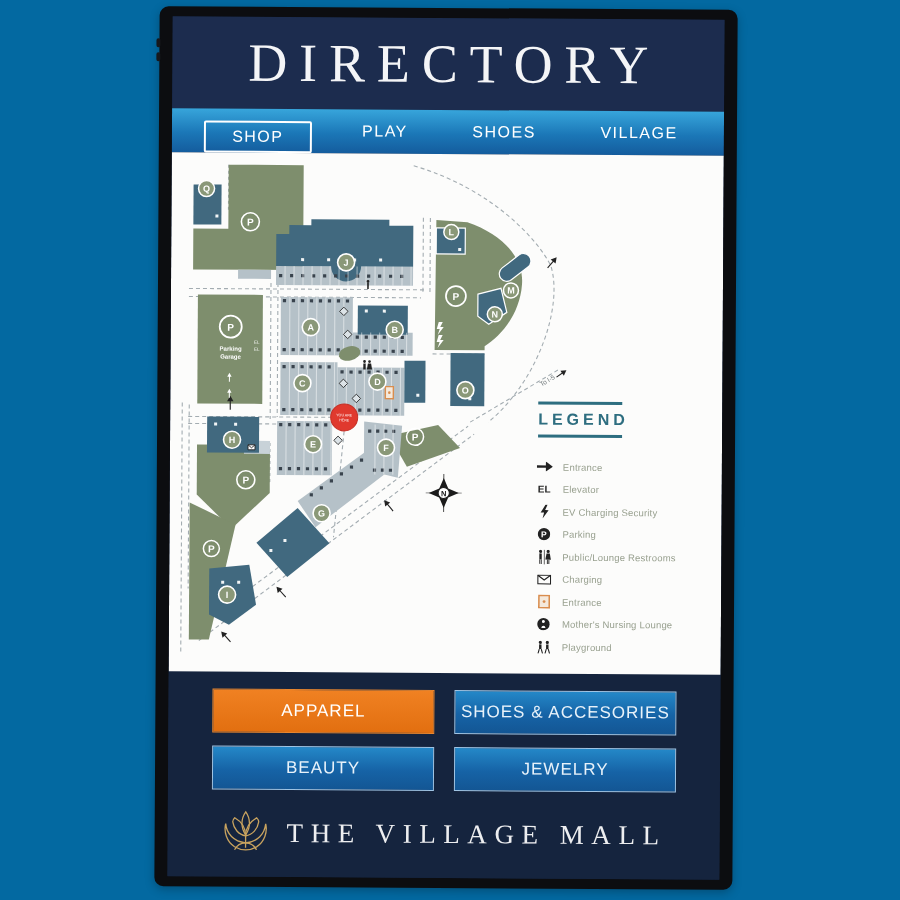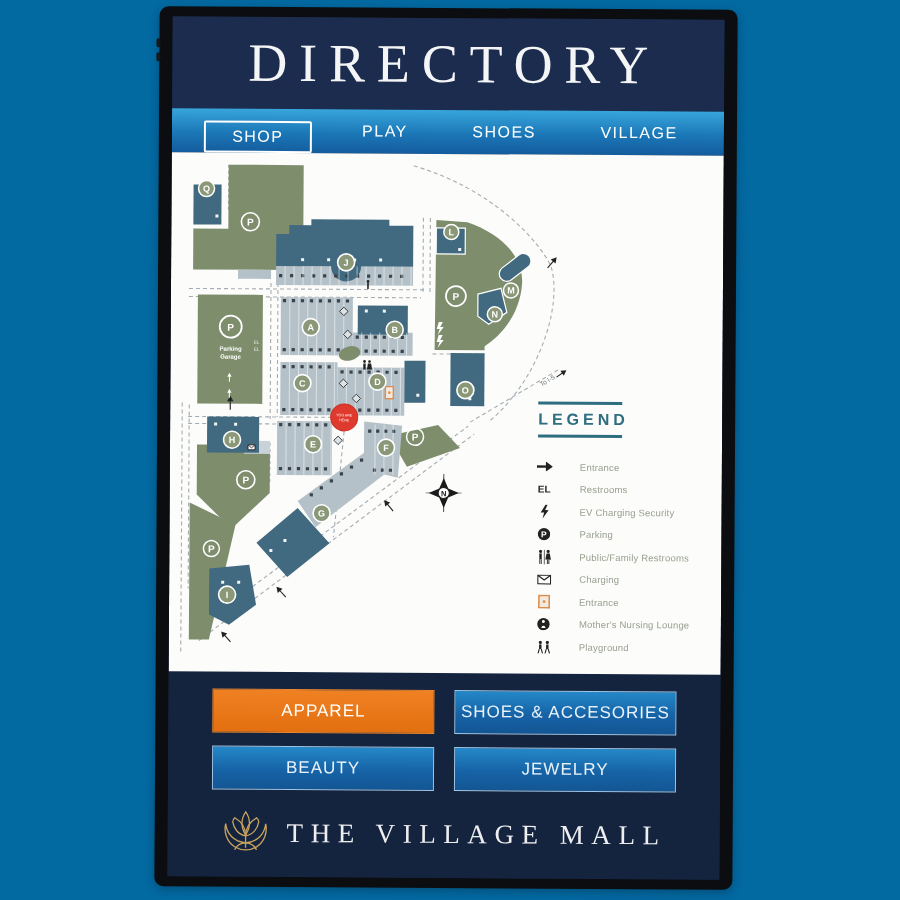--- a/index.html
+++ b/index.html
@@ -22,21 +22,21 @@
   .tab.active{border:2px solid #FFFFFF;border-radius:2px;padding:5px 26px;margin-top:11px;}
   
   .map-wrap{position:relative;flex:0 0 auto;height:519px;background:#FCFCFB;}
   .map-wrap svg{display:block;}
   .legend{position:absolute;left:366px;top:247px;width:178px;}
   .legend .rule{width:84px;height:3px;background:#2E6E80;margin-left:2px;}
   .legend .ltitle{color:#2E6E80;font-size:16px;font-weight:bold;letter-spacing:4px;margin:6px 0 6px 2px;}
   .legend .items{margin-top:22px;display:flex;flex-direction:column;gap:8.5px;}
   .lrow{display:flex;align-items:center;gap:10px;}
   .licon{width:17px;height:14px;display:flex;align-items:center;justify-content:center;flex:0 0 auto;}
-  .llabel{color:#98A08F;font-size:9.5px;letter-spacing:0.2px;margin-left:17px;}
+  .llabel{color:#98A08F;font-size:9.5px;letter-spacing:0.2px;}
   
   .bottom{flex:1;background:#15243E;display:flex;flex-direction:column;}
   .cat-grid{display:grid;grid-template-columns:1fr 1fr;gap:13px 20px;margin:17px 44px 0 44px;}
   .cat-btn{height:42px;display:flex;align-items:center;justify-content:center;color:#E8F2FA;
     font-size:17px;letter-spacing:1px;cursor:pointer;
     background:linear-gradient(#2488C8,#1663A6 55%,#135694);border:1px solid #9FC4E4;}
   .cat-btn.active{background:linear-gradient(#F08122,#E26F10);border:1px solid #E8862F;color:#FFFFFF;}
   .footer{flex:1;display:flex;align-items:center;justify-content:center;gap:16px;}
   .brand{color:#EDEEF0;font-family:"Liberation Serif",serif;font-size:27px;letter-spacing:0.28em;white-space:nowrap;}
   
@@ -470,21 +470,21 @@
             <span class="licon">
               <svg width="16" height="10" viewBox="0 0 16 10">
                     <line x1="0" y1="5" x2="11" y2="5" stroke="#222" stroke-width="2.4"></line>
                     <path d="M9,0 L16,5 L9,10 Z" fill="#222"></path>
                   </svg>
             </span>
                 <span class="llabel">Entrance</span>
           </div>
           <div class="lrow">
             <span class="licon" style="font-size:10px;font-weight:bold;color:#222;">EL</span>
-            <span class="llabel">Restrooms</span>
+            <span class="llabel">Elevator</span>
           </div>
           <div class="lrow">
             <span class="licon">
               <svg width="10" height="14" viewBox="0 0 10 14">
                     <path d="M6,0 L1,8 L4.5,8 L3,14 L9,5.5 L5.5,5.5 L8,0 Z" fill="#222"></path>
                   </svg>
             </span>
                 <span class="llabel">EV Charging Security</span>
           </div>
           <div class="lrow">
@@ -503,21 +503,21 @@
                     <rect x="2" y="3.8" width="2.4" height="6" fill="#222"></rect>
                     <rect x="2" y="9.8" width="0.9" height="4.5" fill="#222"></rect>
                     <rect x="3.5" y="9.8" width="0.9" height="4.5" fill="#222"></rect>
                     <line x1="7" y1="0" x2="7" y2="15" stroke="#222" stroke-width="0.7"></line>
                     <circle cx="10.8" cy="1.8" r="1.6" fill="#222"></circle>
                     <path d="M9.2,3.8 L12.4,3.8 L13.6,10 L8,10 Z" fill="#222"></path>
                     <rect x="9.6" y="10" width="0.9" height="4.3" fill="#222"></rect>
                     <rect x="11.1" y="10" width="0.9" height="4.3" fill="#222"></rect>
                   </svg>
             </span>
-                <span class="llabel">Public/Family Restrooms</span>
+                <span class="llabel">Public/Lounge Restrooms</span>
           </div>
           <div class="lrow">
             <span class="licon">
               <svg width="14" height="10" viewBox="0 0 14 10">
                     <rect x="0.6" y="0.6" width="12.8" height="8.8" fill="none" stroke="#222" stroke-width="1.2"></rect>
                     <path d="M0.6,0.6 L7,5.4 L13.4,0.6" fill="none" stroke="#222" stroke-width="1.2"></path>
                   </svg>
             </span>
                 <span class="llabel">Charging</span>
           </div>

